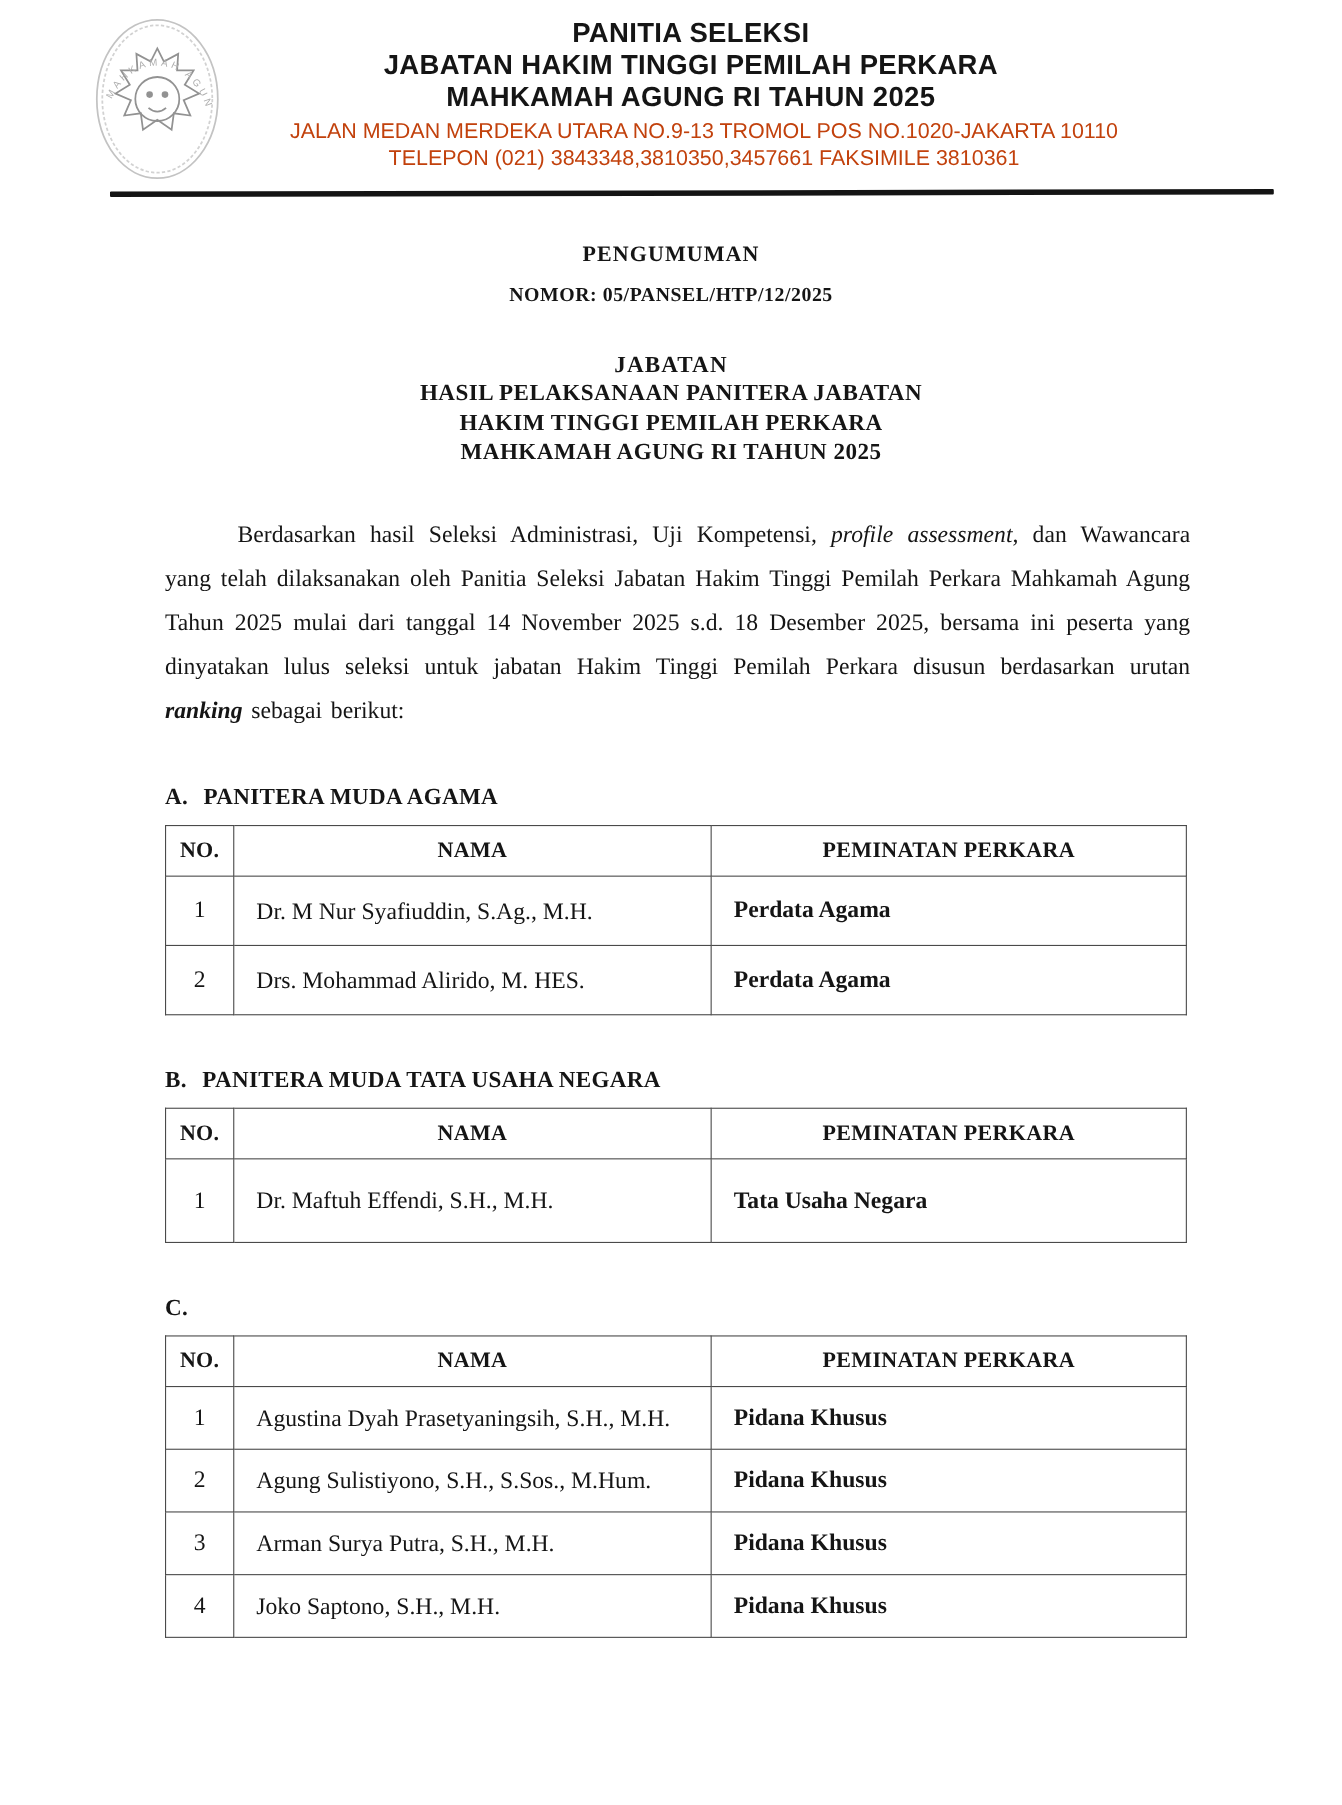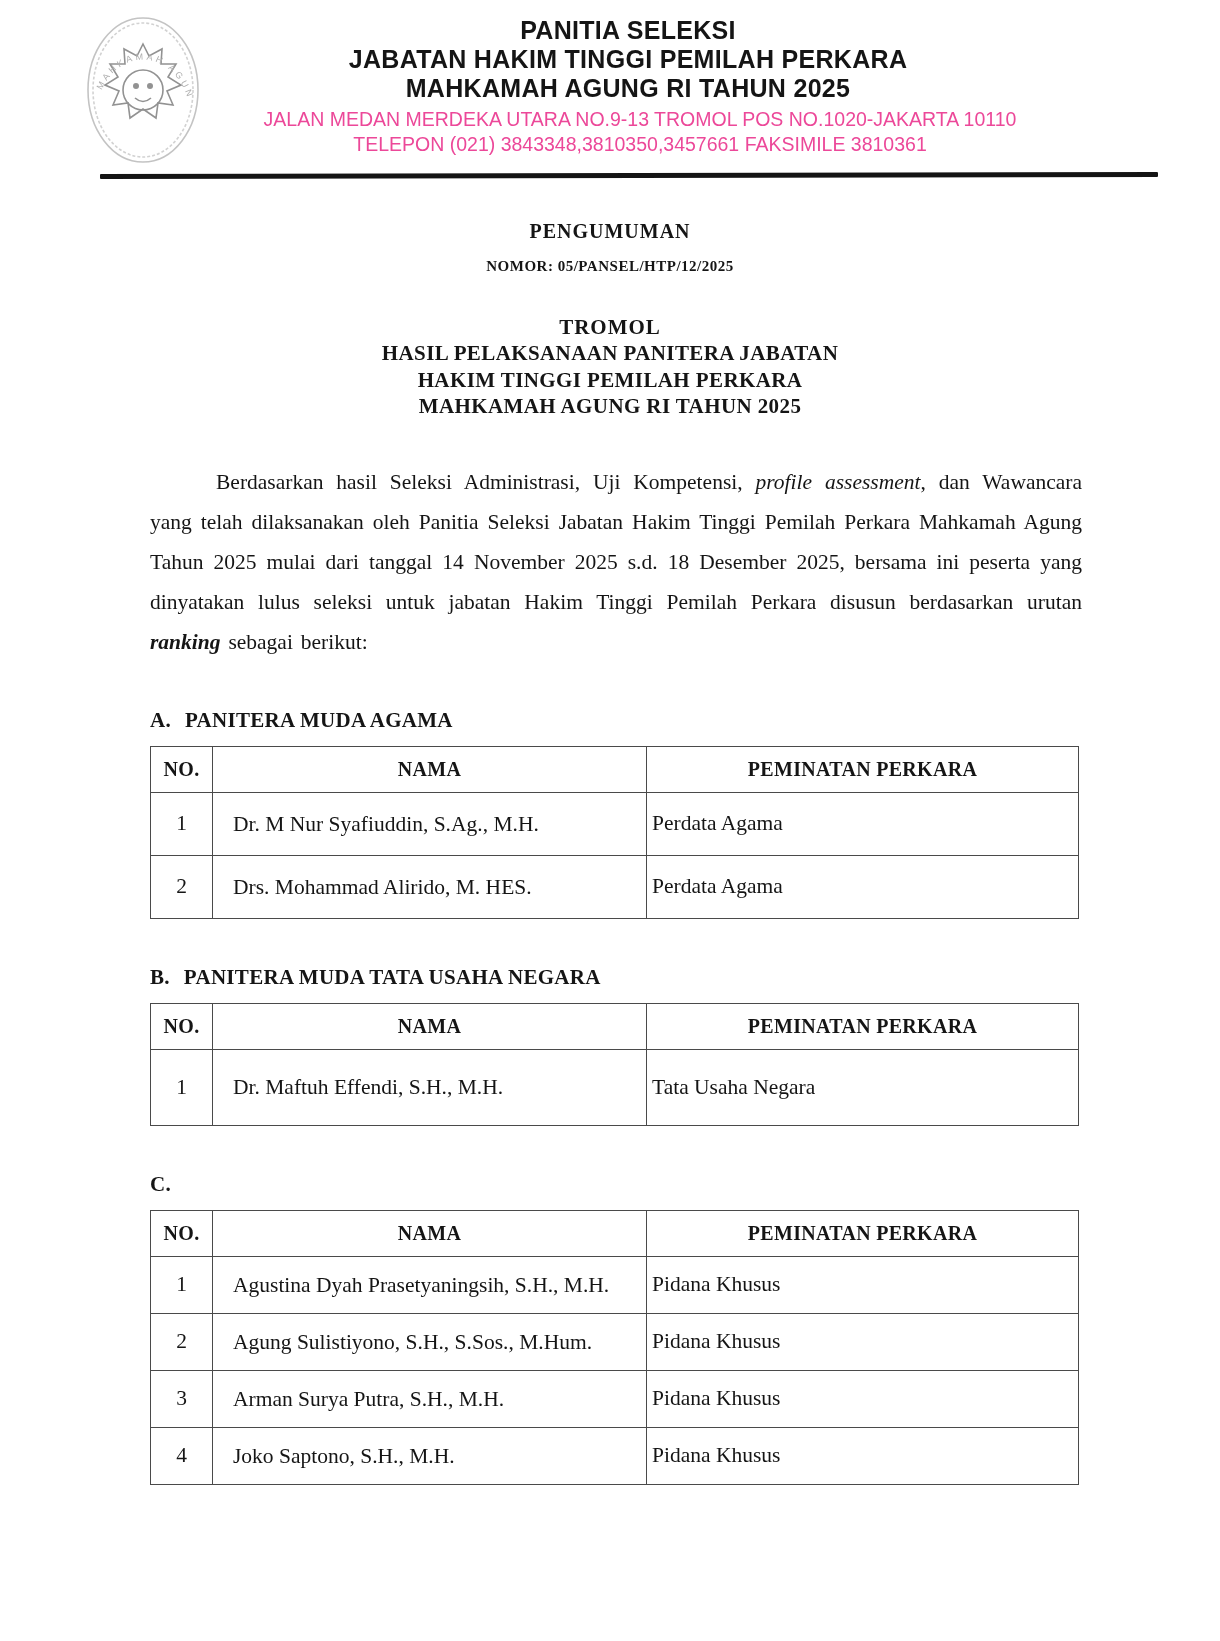--- a/index.html
+++ b/index.html
@@ -32,42 +32,42 @@
     letter-spacing: 0.3px;
     padding-left: 36px;
   }
   .address-lines {
     text-align: center;
     font-family: "Liberation Sans", sans-serif;
     font-size: 19.5px;
     line-height: 25px;
     margin-top: 4px;
     padding-left: 60px;
-    color: #ec4899;
+    color: #c2410c;
   }
   .head-rule {
     margin: 16px 0 0 100px;
     width: 1058px;
     height: 5px;
     background: #141414;
     transform: rotate(-0.12deg);
     border-radius: 1px;
   }
 
   
   .title-block { text-align: center; }
   .t-pengumuman {
     margin-top: 42px;
     font-size: 20px;
     font-weight: bold;
     letter-spacing: 1px;
   }
   .t-nomor {
     margin-top: 15px;
-    font-size: 15px;
+    font-size: 18px;
     font-weight: bold;
     letter-spacing: 0.5px;
   }
   .t-tentang {
     margin-top: 40px;
     font-size: 21px;
     font-weight: bold;
     letter-spacing: 1px;
   }
   .t-subject {
@@ -117,21 +117,21 @@
     text-align: center;
     height: 46px;
     letter-spacing: 0.3px;
   }
   table.result-table td { font-size: 21.5px; }
   col.c-no { width: 62px; }
   col.c-nama { width: 434px; }
   col.c-pem { width: 432px; }
   td.cell-no { text-align: center; }
   td.cell-nama { padding: 8px 16px 8px 20px; line-height: 30px; }
-  td.cell-pem { padding: 8px 10px 8px 5px; }
+  td.cell-pem { padding: 8px 10px 8px 20px; font-weight: bold; }
   .sec-0 td { height: 63px; }
   .sec-1 td { height: 76px; }
   .sec-2 td { height: 57px; }
 </style>
 </head>
 <body>
 
 <div class="page">
 
   <div class="letterhead">
@@ -160,21 +160,21 @@
     <div class="address-lines">
       <div>JALAN MEDAN MERDEKA UTARA NO.9-13 TROMOL POS NO.1020-JAKARTA 10110</div>
       <div>TELEPON (021) 3843348,3810350,3457661 FAKSIMILE 3810361</div>
     </div>
     <div class="head-rule"></div>
   </div>
 
   <div class="title-block">
     <div class="t-pengumuman">PENGUMUMAN</div>
     <div class="t-nomor">NOMOR: 05/PANSEL/HTP/12/2025</div>
-    <div class="t-tentang">TROMOL</div>
+    <div class="t-tentang">JABATAN</div>
     <div class="t-subject">HASIL PELAKSANAAN PANITERA JABATAN</div>
     <div class="t-subject">HAKIM TINGGI PEMILAH PERKARA</div>
     <div class="t-subject">MAHKAMAH AGUNG RI TAHUN 2025</div>
   </div>
 
   <p class="body-paragraph"><span class="seg-normal">Berdasarkan hasil Seleksi Administrasi, Uji Kompetensi, </span><span class="seg-italic">profile assessment</span><span class="seg-normal">, dan Wawancara yang telah dilaksanakan oleh Panitia Seleksi Jabatan Hakim Tinggi Pemilah Perkara Mahkamah Agung Tahun 2025 mulai dari tanggal 14 November 2025 s.d. 18 Desember 2025, bersama ini peserta yang dinyatakan lulus seleksi untuk jabatan Hakim Tinggi Pemilah Perkara disusun berdasarkan urutan </span><span class="seg-bold-italic">ranking</span><span class="seg-normal"> sebagai berikut:</span></p>
 
   <div class="sections">
       <div class="section sec-0">
         <div class="section-heading">

